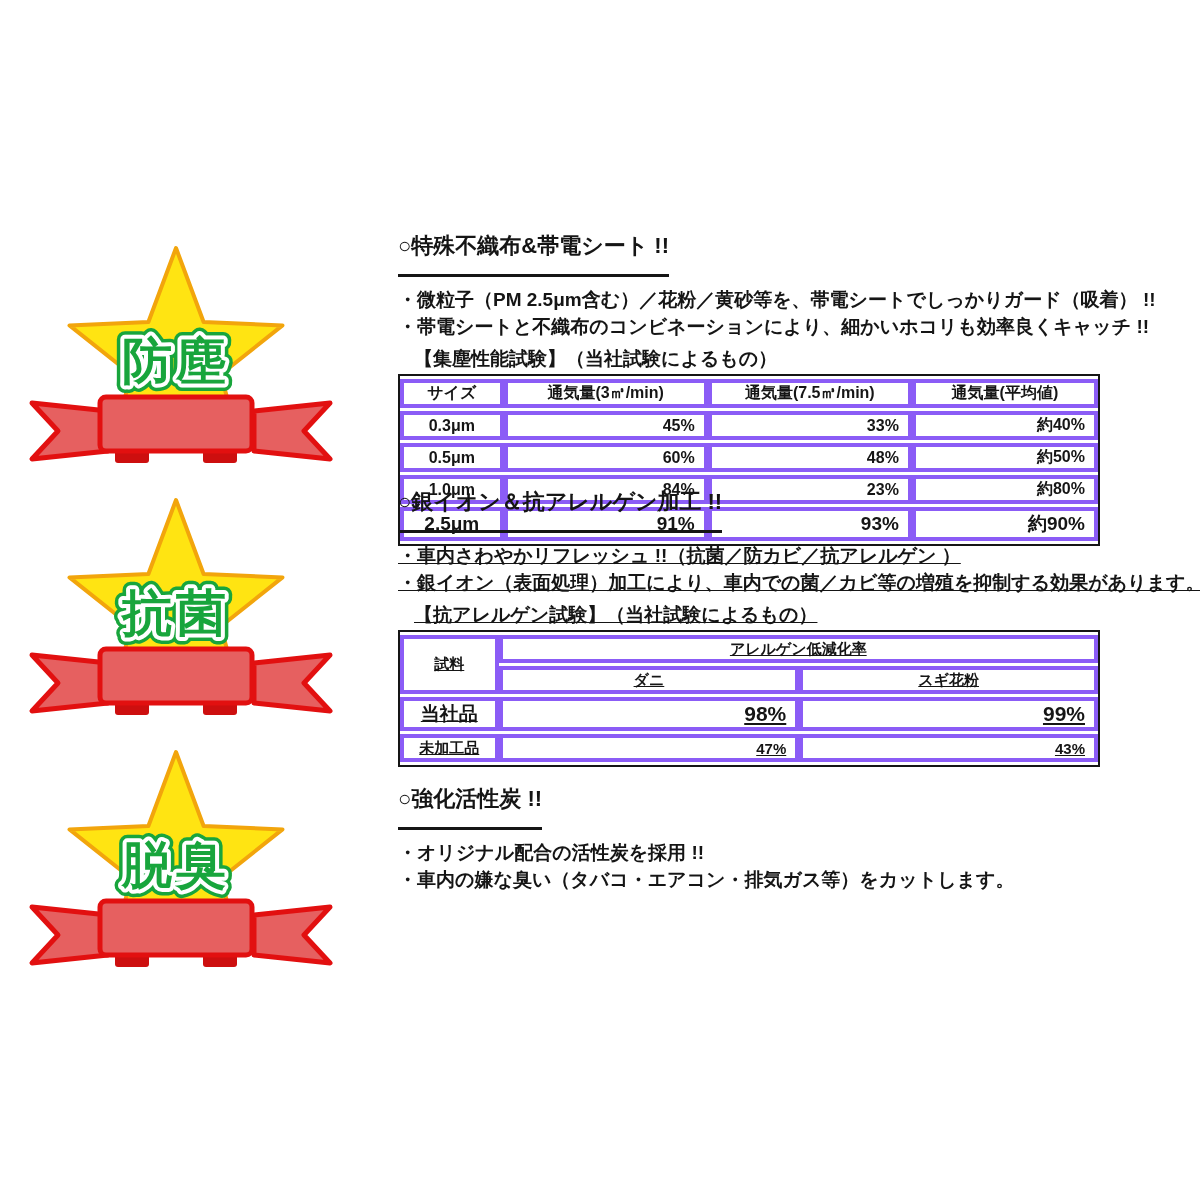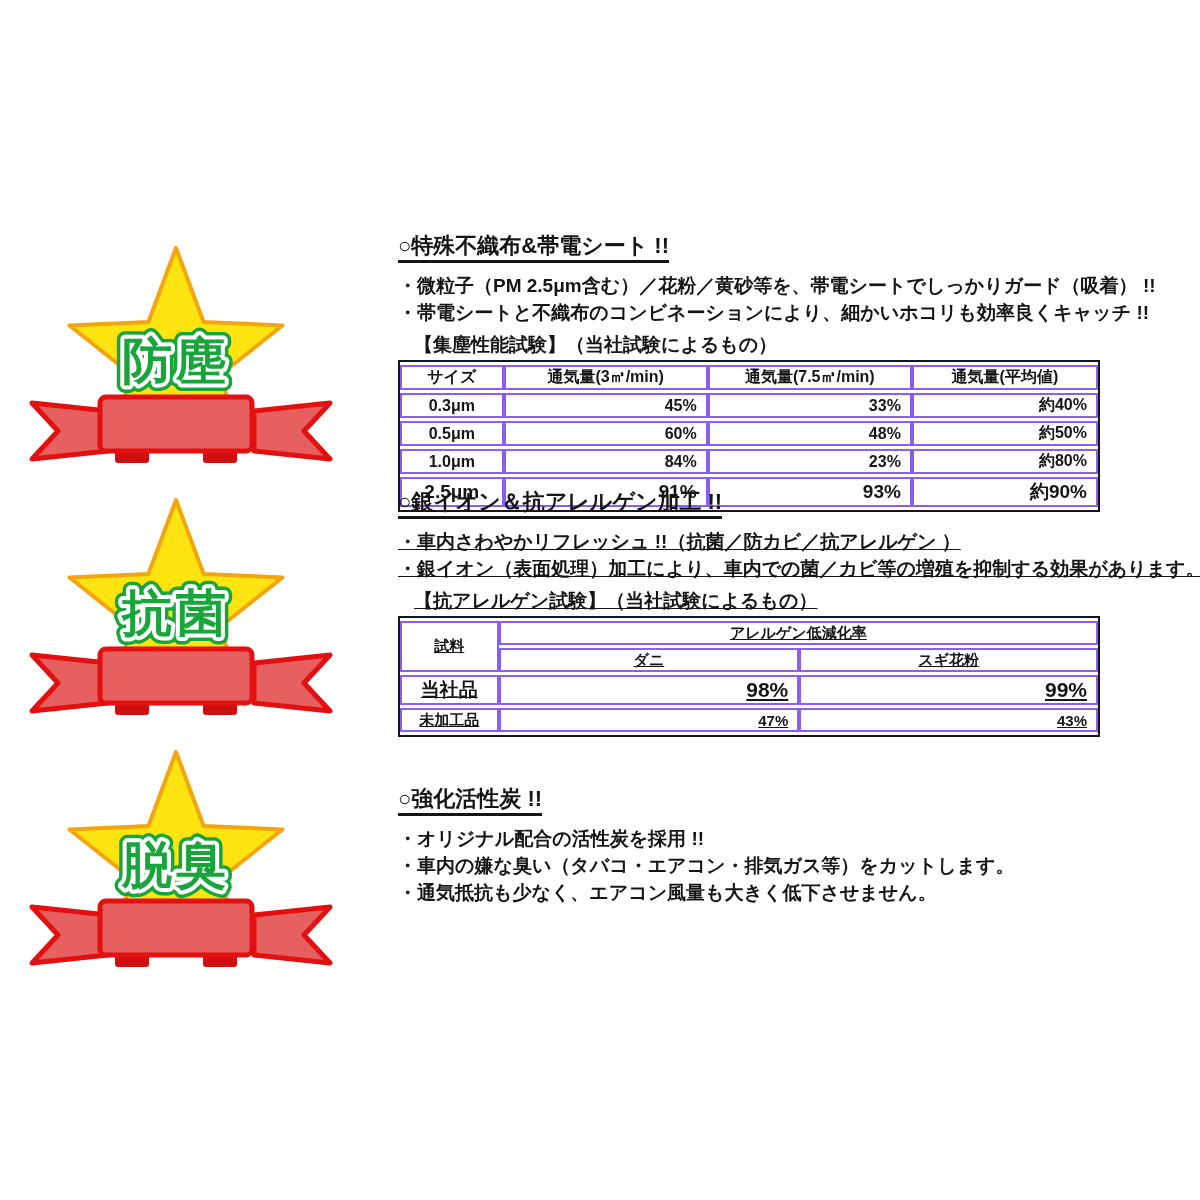--- a/index.html
+++ b/index.html
@@ -6,27 +6,27 @@
   .canvas{
     position:relative;width:1200px;height:1200px;background:#ffffff;overflow:hidden;
     font-family:"Liberation Sans","DejaVu Sans",sans-serif;color:#151515;font-weight:bold;
   }
   
   .badge{position:absolute;left:16px;width:330px;height:235px;}
   .badge svg{display:block;}
   .badge-text{font-family:"Liberation Sans","DejaVu Sans",sans-serif;font-weight:bold;font-size:50px;letter-spacing:4px;}
   
   .section{position:absolute;left:398px;width:800px;white-space:nowrap;}
-  .sec-title{display:inline-block;font-size:22px;line-height:26px;border-bottom:3px solid #151515;padding-bottom:1px;margin:0 0 9px 0;}
+  .sec-title{display:inline-block;font-size:22px;line-height:26px;border-bottom:3px solid #151515;padding-bottom:15px;margin:0 0 9px 0;}
   .bullet{font-size:19px;line-height:27px;margin:0;}
   .tbl-caption{font-size:19px;line-height:24px;margin:7px 0 3px 16px;}
   
   table{border-collapse:separate;border-spacing:0 3px;table-layout:fixed;width:702px;
         border:2px solid #151515;background:#fff;}
-  th,td{border:2px solid #8b5cf6;font-size:16px;font-weight:bold;padding:0 6px;height:20px;
+  th,td{border:4px solid #8b5cf6;font-size:16px;font-weight:bold;padding:0 6px;height:20px;
         text-align:center;vertical-align:middle;background:#fff;overflow:hidden;}
   td.r{text-align:right;padding-right:9px;}
   tr.em th, tr.em td{font-size:19px;height:26px;}
   .allergen td, .allergen th{font-size:15px;}
   .allergen tr.em td{font-size:21px;}
   .allergen tr.em td.lbl{font-size:19px;}
 </style>
 </head>
 <body>
 
@@ -152,16 +152,15 @@
         <td class="r">43%</td>
       </tr>
     </tbody>
       </table>
   </div>
 
   <div class="section" style="top:786px;">
     <h2 class="sec-title">○強化活性炭 !!</h2>
     <p class="bullet">・オリジナル配合の活性炭を採用 !!</p>
     <p class="bullet">・車内の嫌な臭い（タバコ・エアコン・排気ガス等）をカットします。</p>
-    <p class="bullet">・通気抵抗も少なく、エアコン風量も大きく低下させません。</p>
   </div>
 
 </div>
 
 </body></html>

